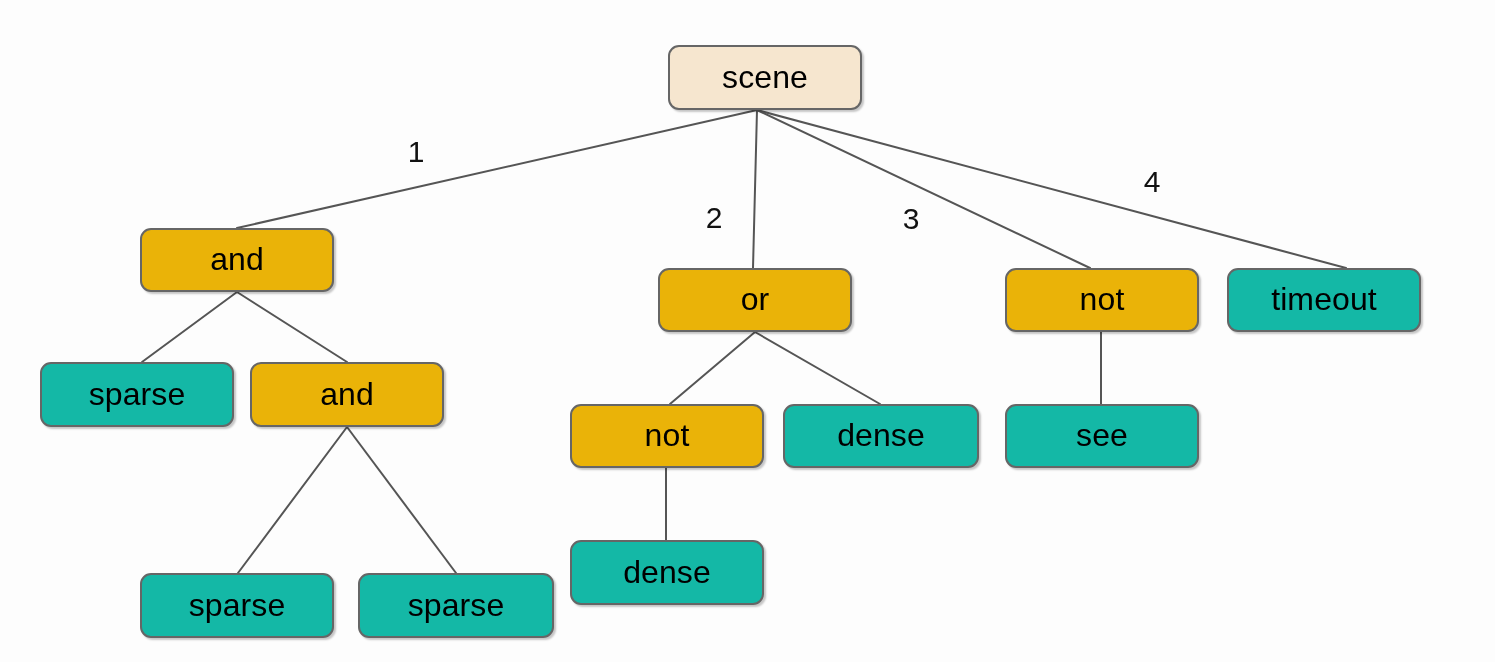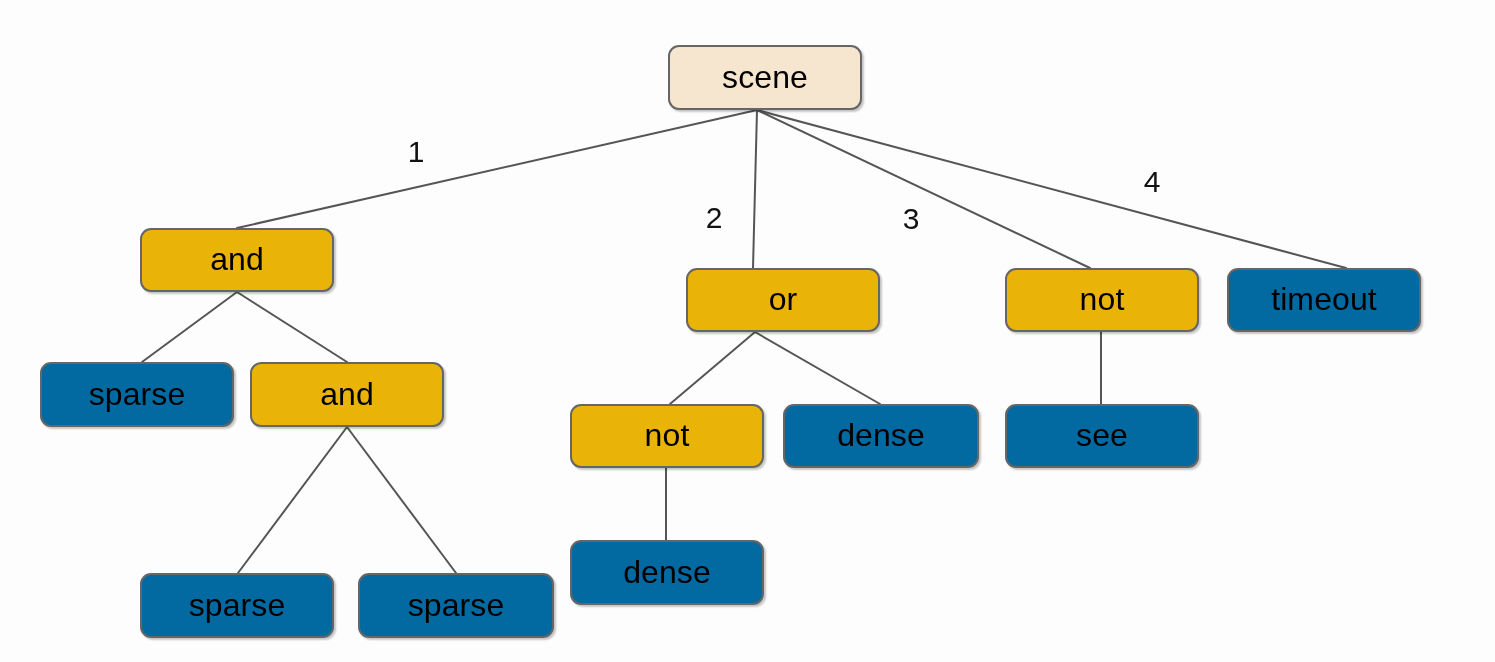--- a/index.html
+++ b/index.html
@@ -44,21 +44,21 @@
     letter-spacing: 0.1px;
     white-space: nowrap;
     overflow: hidden;
   }
   .node-label {
     display: block;
     transform: translateY(-1px);
   }
   .type-root  { background: #f6e6cf; }
   .type-op    { background: #eab308; }
-  .type-leaf  { background: #0369a1; }
+  .type-leaf  { background: #14b8a6; }
 
   .edge-label {
     position: absolute;
     font-size: 30px;
     color: #111111;
     line-height: 1;
     transform: translate(-50%, -50%);
     white-space: nowrap;
   }
 </style>
@@ -80,21 +80,21 @@
       <line x1="666" y1="468" x2="666" y2="540" stroke="#555555" stroke-width="2" stroke-linecap="round"></line>
       <line x1="1101" y1="332" x2="1101" y2="404" stroke="#555555" stroke-width="2" stroke-linecap="round"></line>
     </svg>
   <div id="node-layer">
       <div class="node type-root" style="left: 668px; top: 45px; width: 194px; height: 65px;">
         <span class="node-label">scene</span>
       </div>
       <div class="node type-op" style="left: 140px; top: 228px; width: 194px; height: 64px;">
         <span class="node-label">and</span>
       </div>
-      <div class="node type-op" style="left: 686px; top: 268px; width: 194px; height: 64px;">
+      <div class="node type-op" style="left: 658px; top: 268px; width: 194px; height: 64px;">
         <span class="node-label">or</span>
       </div>
       <div class="node type-op" style="left: 1005px; top: 268px; width: 194px; height: 64px;">
         <span class="node-label">not</span>
       </div>
       <div class="node type-leaf" style="left: 1227px; top: 268px; width: 194px; height: 64px;">
         <span class="node-label">timeout</span>
       </div>
       <div class="node type-leaf" style="left: 40px; top: 362px; width: 194px; height: 65px;">
         <span class="node-label">sparse</span>

